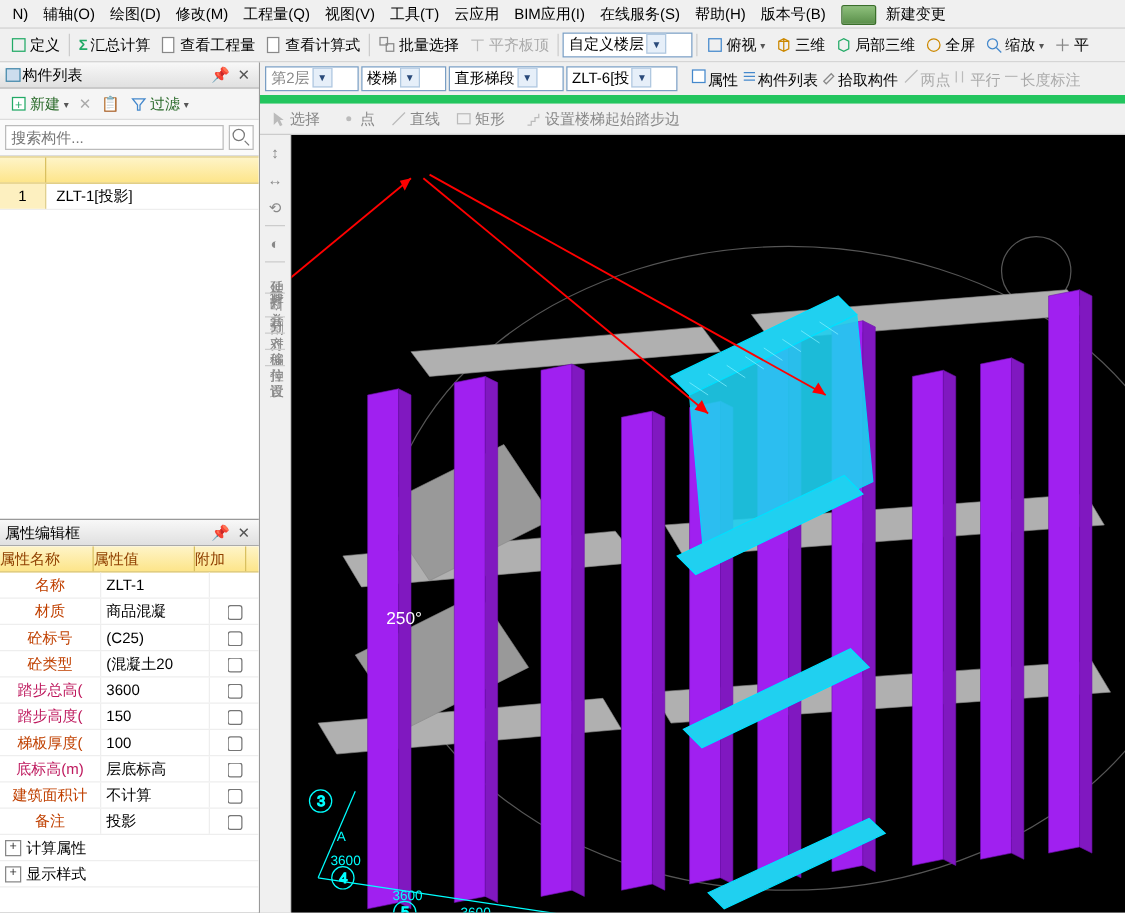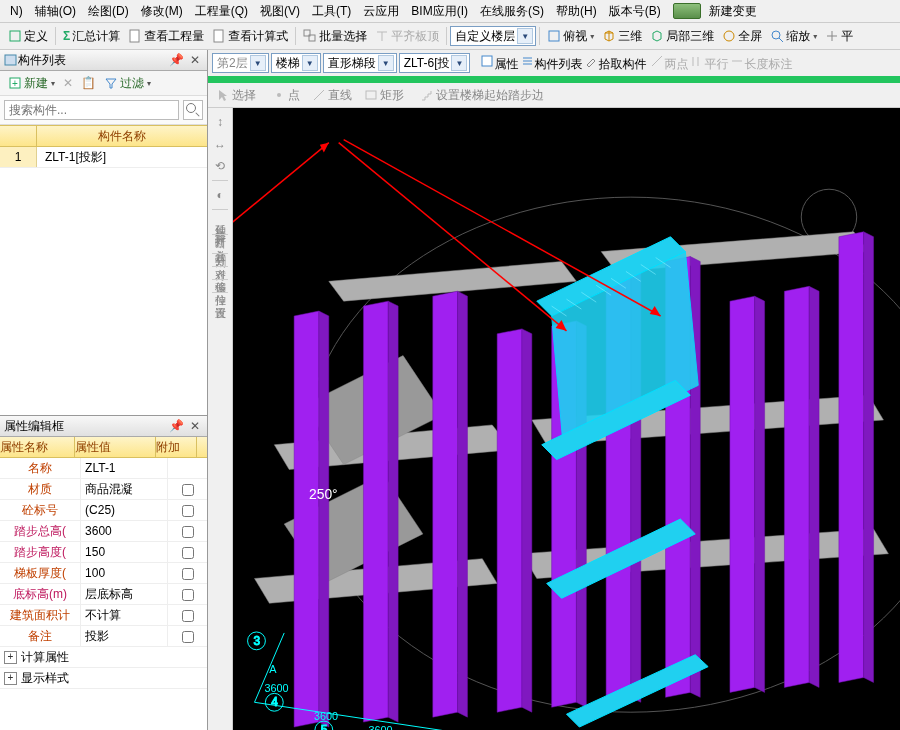--- a/index.html
+++ b/index.html
@@ -1,23 +1,23 @@
 <!DOCTYPE html>
 <html><head>
 <meta charset="utf-8">
 <style>
 html,body{margin:0;padding:0;width:900px;height:730px;font-family:"Microsoft YaHei",SimSun,Arial,sans-serif;font-size:12px;background:#f0f0f0;overflow:hidden}
 .menubar{height:22px;background:#f0f0f0;border-bottom:1px solid #ccc;display:flex;align-items:center;padding:0 4px;white-space:nowrap}
 .menubar span{padding:0 6px;cursor:default}
-.new-change{display:inline-flex;align-items:flex-start;gap:2px}
+.new-change{display:inline-flex;align-items:flex-end;gap:2px}
 .green-box{display:inline-block;width:14px;height:14px;background:linear-gradient(#8ec07c,#5a8f4a);border:1px solid #3a6f2a;border-radius:2px}
 .toolbar{height:26px;background:#f0f0f0;border-bottom:1px solid #ccc;display:flex;align-items:center;padding:0 4px;white-space:nowrap;overflow:hidden}
 .toolbar .tbtn{display:inline-flex;align-items:center;gap:2px;padding:2px 4px;cursor:default}
 .toolbar .sep{width:1px;height:18px;background:#ccc;margin:0 3px}
-.combo{display:inline-flex;align-items:center;border:1px solid #7a9ec4;background:#fff;height:18px;padding:0 2px 0 4px}
+.combo{display:inline-flex;align-items:flex-start;border:1px solid #7a9ec4;background:#fff;height:18px;padding:0 20px 0 4px}
 .combo .arrow{width:14px;height:14px;display:inline-flex;align-items:center;justify-content:center;background:#e6eff9;border:1px solid #b0c8e0;margin-left:2px;font-size:8px;color:#2a4a7a}
 .main{display:flex;height:682px}
 .left-panel{width:207px;display:flex;flex-direction:column;border-right:1px solid #999}
 .panel-head{height:20px;background:linear-gradient(#f8f8f8,#e0e0e0);border-bottom:1px solid #aaa;display:flex;align-items:center;padding:0 4px;font-size:12px}
 .panel-head .spacer{flex:1}
 .panel-head .pinx{padding:0 3px;cursor:default;color:#555}
 .panel-tools{height:24px;display:flex;align-items:center;padding:0 4px;background:#f5f5f5;border-bottom:1px solid #ddd}
 .panel-tools .tbtn{padding:1px 4px;display:inline-flex;align-items:center;gap:2px;color:#2a6a2a}
 .drop{font-size:8px;color:#555;margin-left:1px}
 .searchbar{height:24px;display:flex;align-items:center;padding:2px 4px;gap:4px;background:#fafafa;border-bottom:1px solid #ddd}
@@ -204,21 +204,20 @@
           <span class="drop">▾</span>
         </span>
     </div>
     <div class="searchbar">
       <input class="search-in" placeholder="搜索构件..." style="">
       <span class="mag"></span>
     </div>
     <div class="list-area">
       <div class="list-hdr">
         <div class="c1"></div>
-        <div class="c2">构件名称</div>
       </div>
       <div class="list-row">
         <div class="c1">1</div>
         <div class="c2">ZLT-1[投影]</div>
       </div>
     </div>
 
     <div class="prop-panel">
       <div class="panel-head">
         <span>属性编辑框</span>
@@ -239,20 +238,25 @@
               <div class="pc3"></div>
             </div>
             <div class="prop-row">
               <div class="pc1">材质</div>
               <div class="pc2">商品混凝</div>
               <div class="pc3"><input type="checkbox" class="chk" style=""></div>
             </div>
             <div class="prop-row">
               <div class="pc1">砼标号</div>
               <div class="pc2">(C25)</div>
+              <div class="pc3"><input type="checkbox" class="chk" style=""></div>
+            </div>
+            <div class="prop-row">
+              <div class="pc1">砼类型</div>
+              <div class="pc2">(混凝土20</div>
               <div class="pc3"><input type="checkbox" class="chk" style=""></div>
             </div>
             <div class="prop-row">
               <div class="pc1 blk">踏步总高(</div>
               <div class="pc2">3600</div>
               <div class="pc3"><input type="checkbox" class="chk" style=""></div>
             </div>
             <div class="prop-row">
               <div class="pc1 blk">踏步高度(</div>
               <div class="pc2">150</div>

